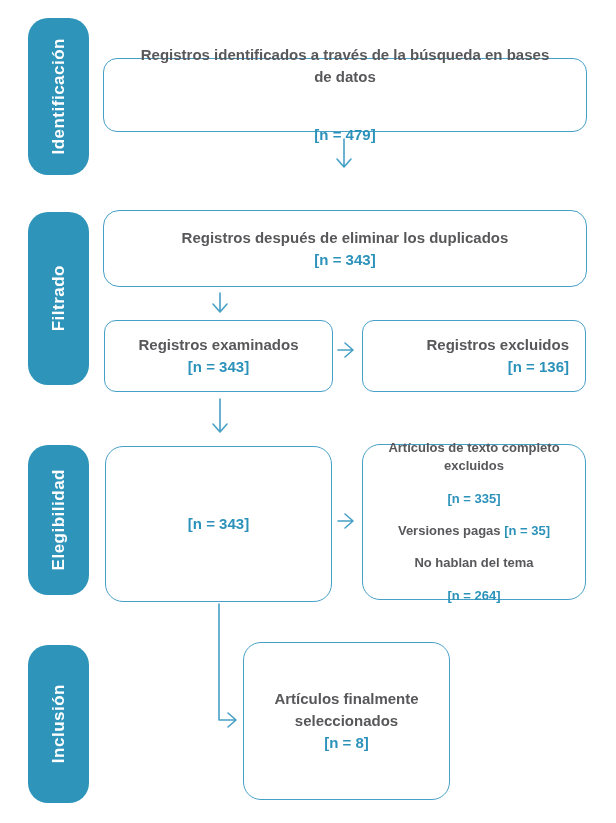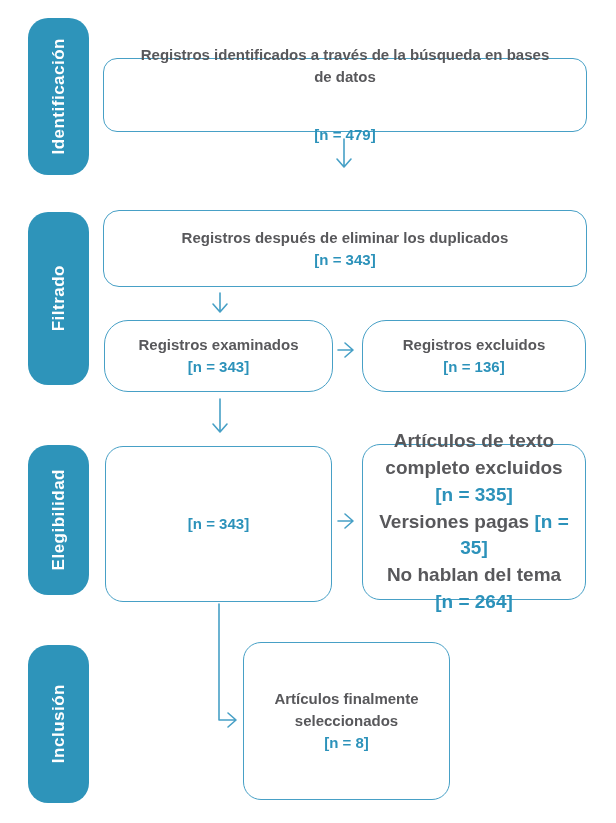--- a/index.html
+++ b/index.html
@@ -19,29 +19,29 @@
     position:absolute;left:28px;width:61px;background:var(--accent);
     border-radius:20px;display:flex;align-items:center;justify-content:center;
   }
   .stage span{
     writing-mode:vertical-rl;transform:rotate(180deg);
     color:var(--stage-text);font-weight:bold;font-size:17px;letter-spacing:.5px;
     white-space:nowrap;
   }
   .flow-box{
     position:absolute;background:var(--background);
-    border:1.5px solid var(--border);border-radius:24px;
+    border:1.5px solid var(--border);border-radius:12px;
     display:flex;flex-direction:column;align-items:center;justify-content:center;
     text-align:center;color:var(--text-gray);font-weight:bold;font-size:15px;
     line-height:1.45;box-sizing:border-box;
   }
   .nval{color:var(--n-value);}
   .arrow{position:absolute;}
   .arrow path{stroke:var(--border);stroke-width:1.6;fill:none;stroke-linecap:round;stroke-linejoin:round;}
-  .small-text{font-size:19px;line-height:1.42;}
+  .small-text{font-size:13px;line-height:1.42;gap:14px;}
 </style>
 </head>
 <body>
 
 <div class="canvas">
 
   <div class="stage" style="top:18px;height:157px;">
     <span>Identificación</span>
   </div>
   <div class="stage" style="top:212px;height:173px;">
@@ -74,21 +74,21 @@
 
   <div class="flow-box" style="left:104px;top:320px;width:229px;height:72px;padding:0 16px;">
     <div>Registros examinados</div>
     <div class="nval">[n = 343]</div>
   </div>
 
   <svg class="arrow" style="left:337px;top:340px;" width="24" height="20">
     <path d="M1 10 H15 M8 3 L16 10 L8 17"></path>
   </svg>
 
-  <div class="flow-box" style="left:362px;top:320px;width:224px;height:72px;padding:0 16px;">
+  <div class="flow-box" style="left:362px;top:320px;width:224px;height:72px;padding:0 16px;align-items:flex-end;">
     <div>Registros excluidos</div>
     <div class="nval">[n = 136]</div>
   </div>
 
   <svg class="arrow" style="left:210px;top:398px;" width="20" height="42">
     <path d="M10 1 V33 M3 26 L10 34 L17 26"></path>
   </svg>
 
   <div class="flow-box" style="left:105px;top:446px;width:227px;height:156px;padding:0 30px;border-radius:18px;">
     <div class="nval">[n = 343]</div>

